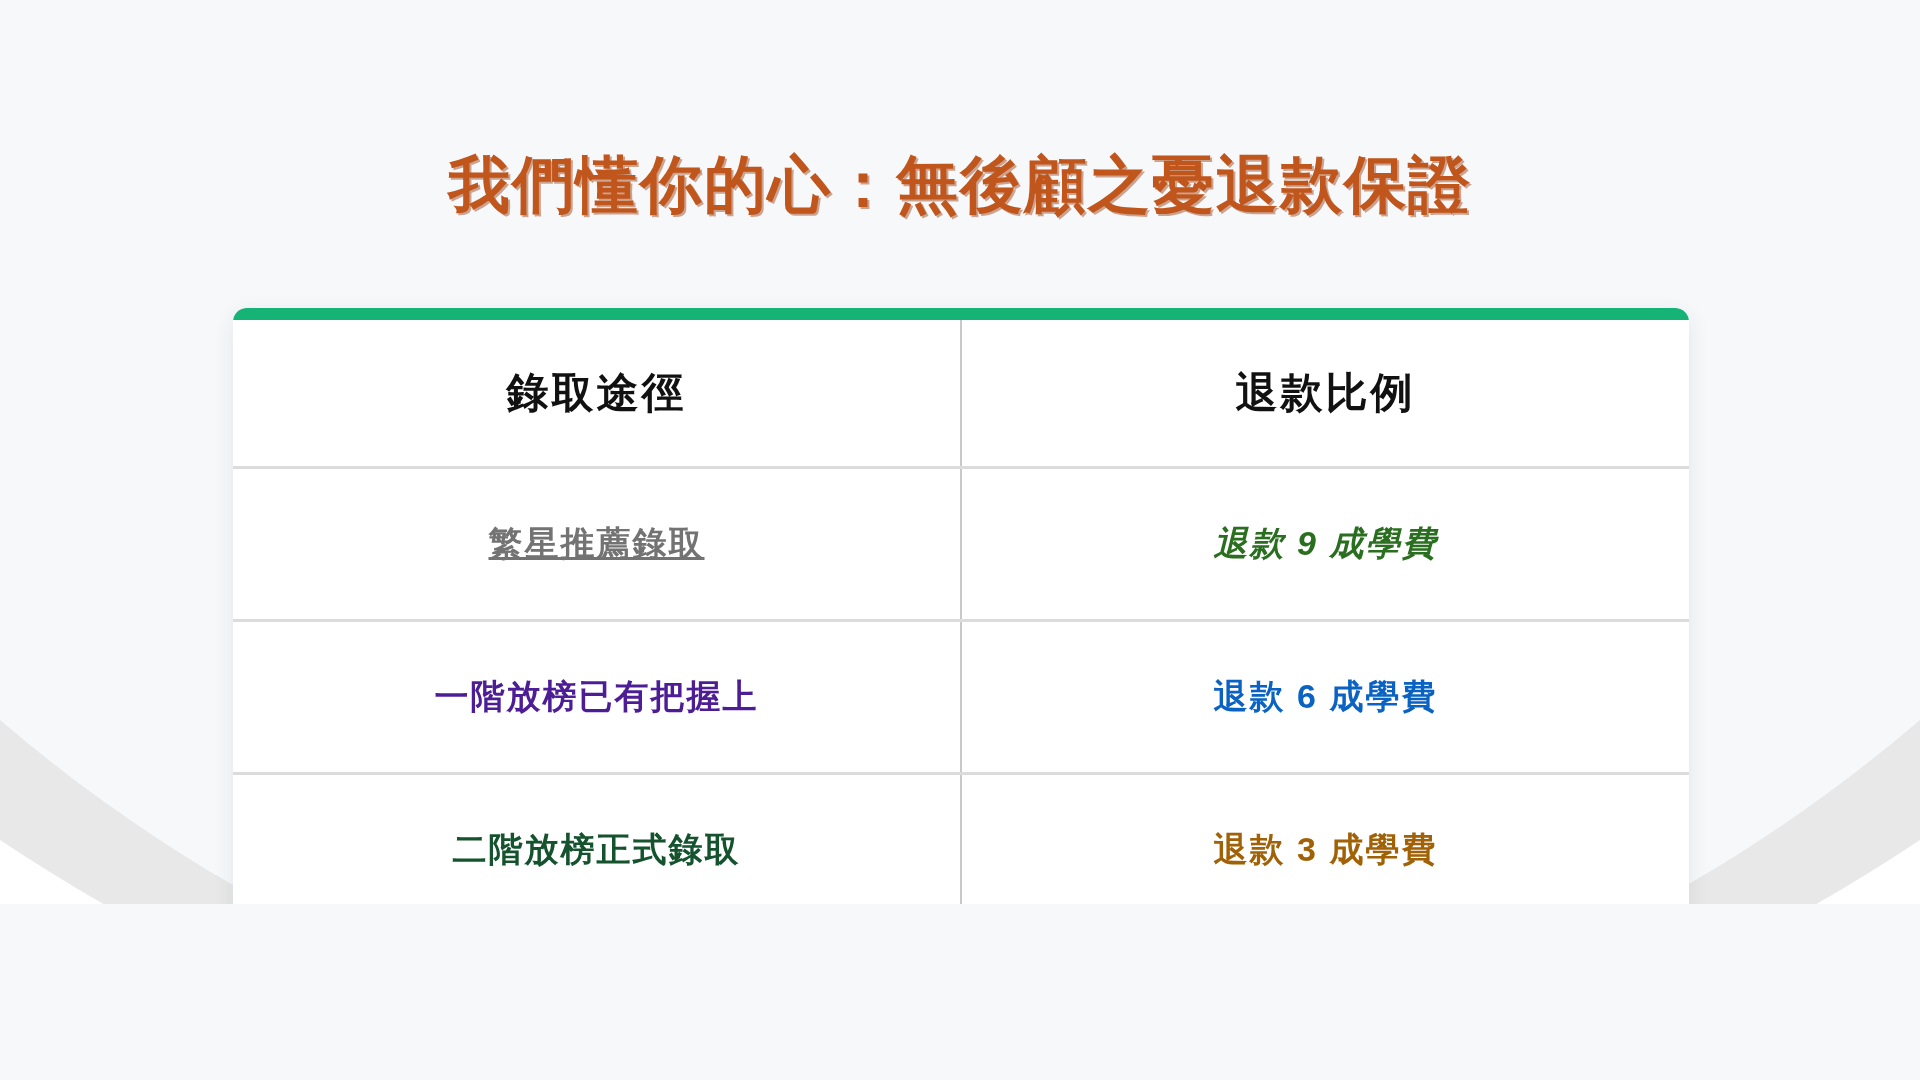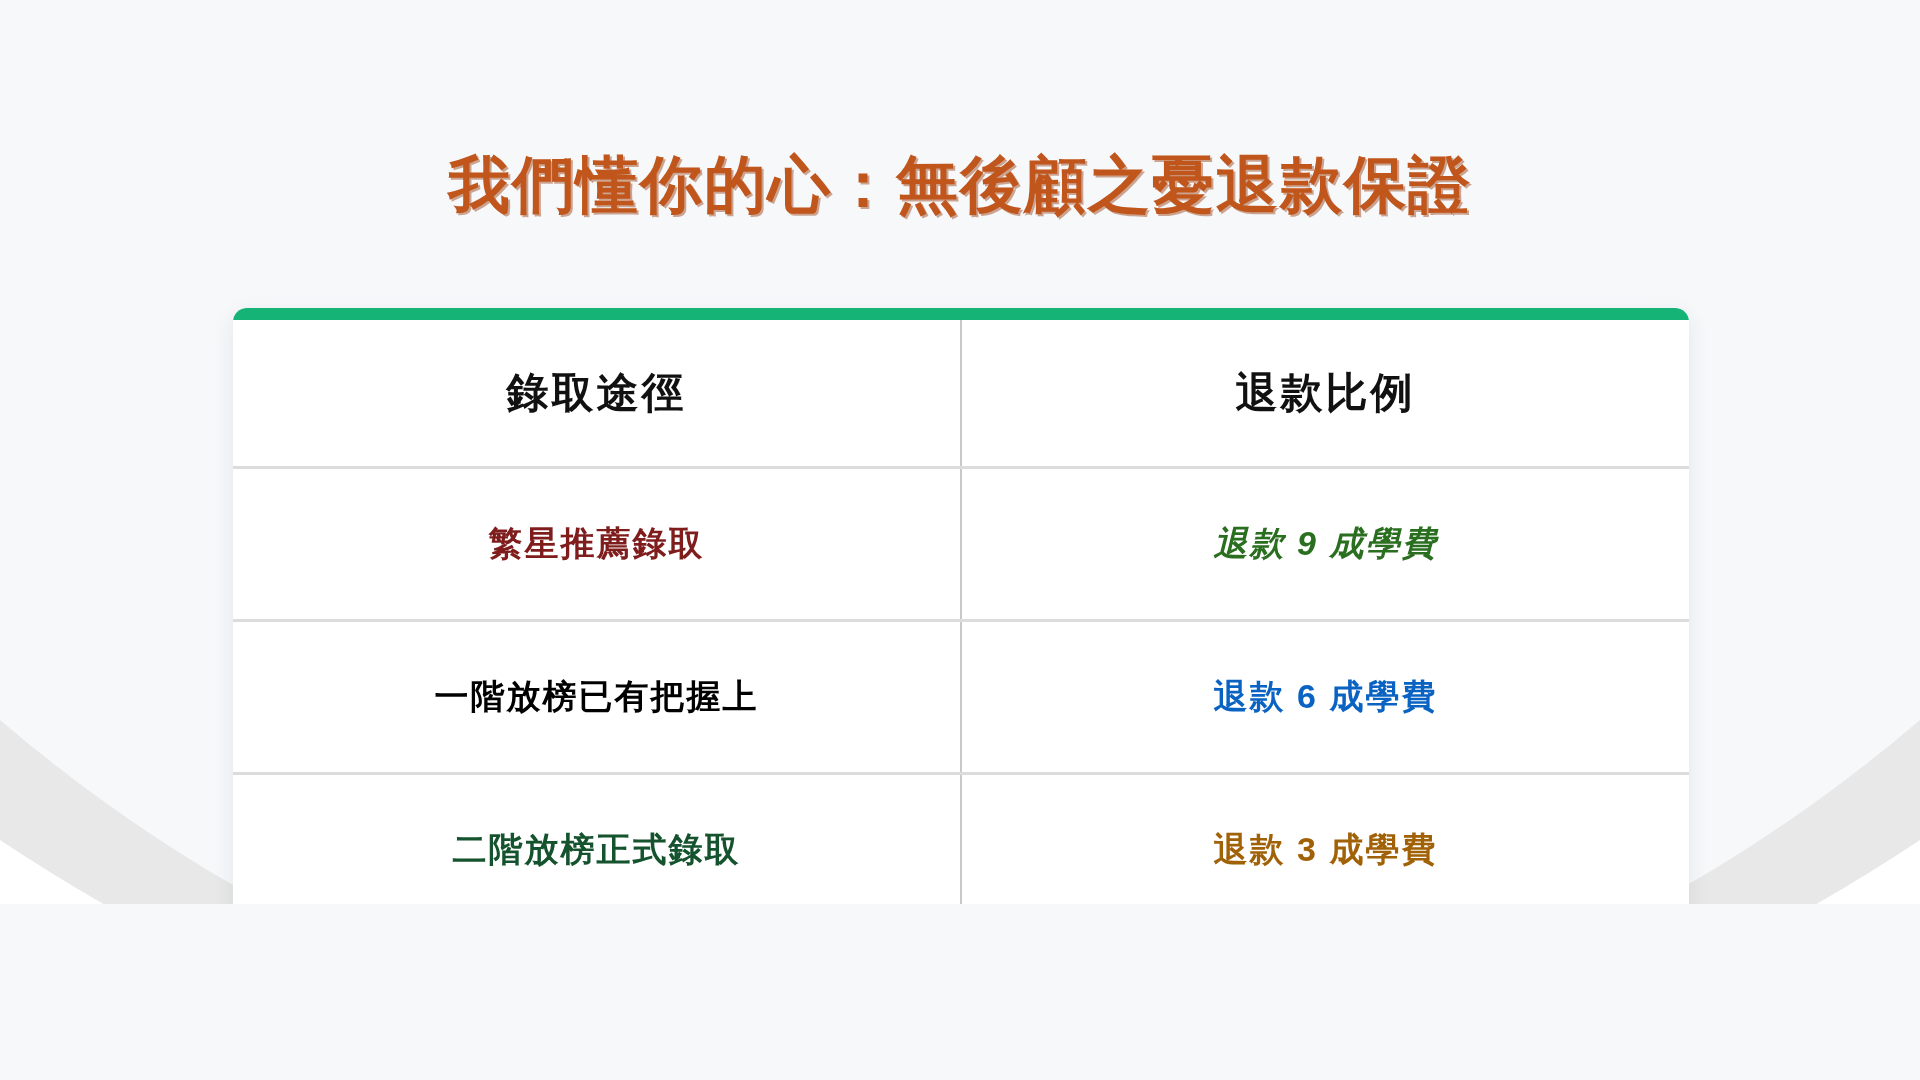--- a/index.html
+++ b/index.html
@@ -158,26 +158,26 @@
     <table id="refund-table">
       <thead>
         <tr>
           <th class="col-left">錄取途徑</th>
           <th class="col-right">退款比例</th>
         </tr>
       </thead>
       <tbody>
 
         <tr>
-          <td class="col-left" style="color: #7f1d1d;">繁星推薦錄取</td>
+          <td class="col-left" style="color: #737373; text-decoration: underline;">繁星推薦錄取</td>
           <td class="col-right" style="color: rgb(42, 110, 31); font-style: italic;">退款 9 成學費</td>
         </tr>
 
         <tr>
-          <td class="col-left" style="color: #000000;">一階放榜已有把握上</td>
+          <td class="col-left" style="color: #4c1d95;">一階放榜已有把握上</td>
           <td class="col-right" style="color: rgb(10, 99, 194); text-align: center;">退款 6 成學費</td>
         </tr>
 
         <tr>
           <td class="col-left" style="color: #14532d;">二階放榜正式錄取</td>
           <td class="col-right" style="color: #a16207;">退款 3 成學費</td>
         </tr>
 
         <tr>
           <td id="card-tail" class="col-left"></td>

